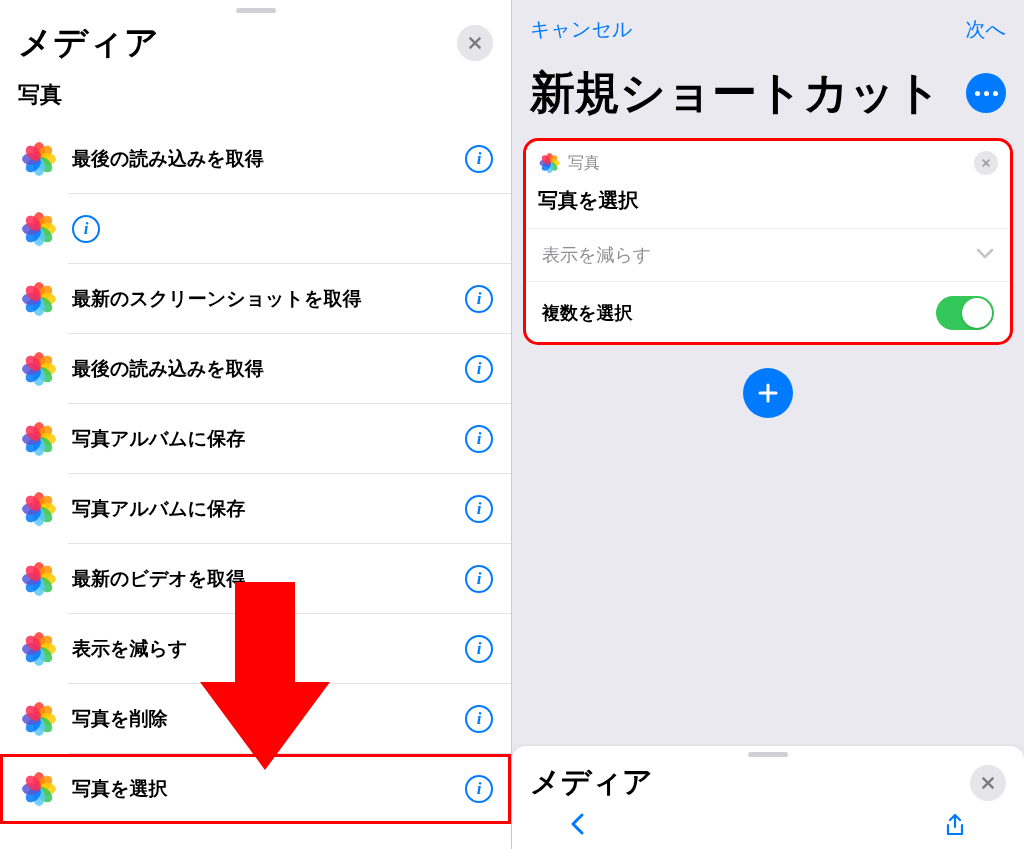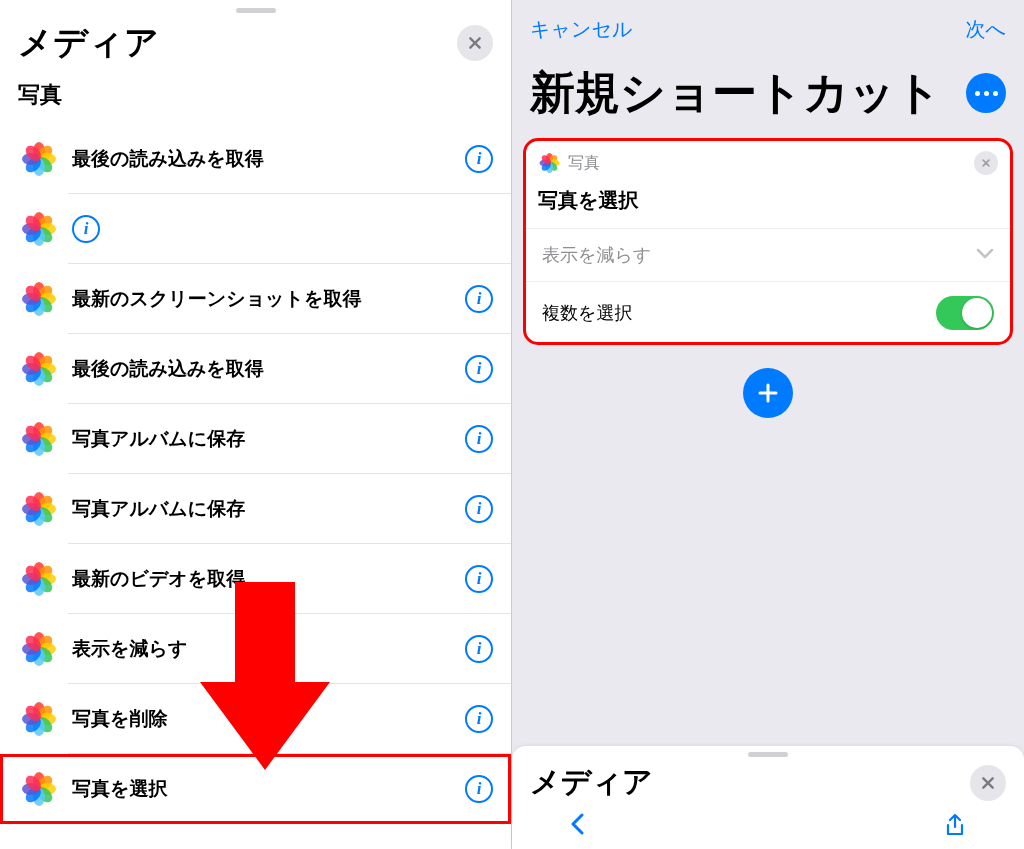--- a/index.html
+++ b/index.html
@@ -336,21 +336,21 @@
     <div class="card-title">写真を選択</div>
     <div class="card-row">
       <div class="card-row-label muted">表示を減らす</div>
       <div class="chevron">
         <svg width="18" height="12" viewBox="0 0 18 12">
             <path d="M2 2 L9 9 L16 2" stroke="#c3c3c8" stroke-width="2.5" fill="none" stroke-linecap="round" stroke-linejoin="round"></path>
           </svg>
       </div>
     </div>
     <div class="card-row">
-      <div class="card-row-label" style="font-weight:400">複数を選択</div>
+      <div class="card-row-label" style="font-weight:700">複数を選択</div>
       <div class="toggle"></div>
     </div>
   </div>
 
   <div class="plus-circle">
     <svg viewBox="0 0 24 24">
         <path d="M12 4 V20 M4 12 H20" stroke="#fff" stroke-width="3" stroke-linecap="round"></path>
       </svg>
   </div>
 

